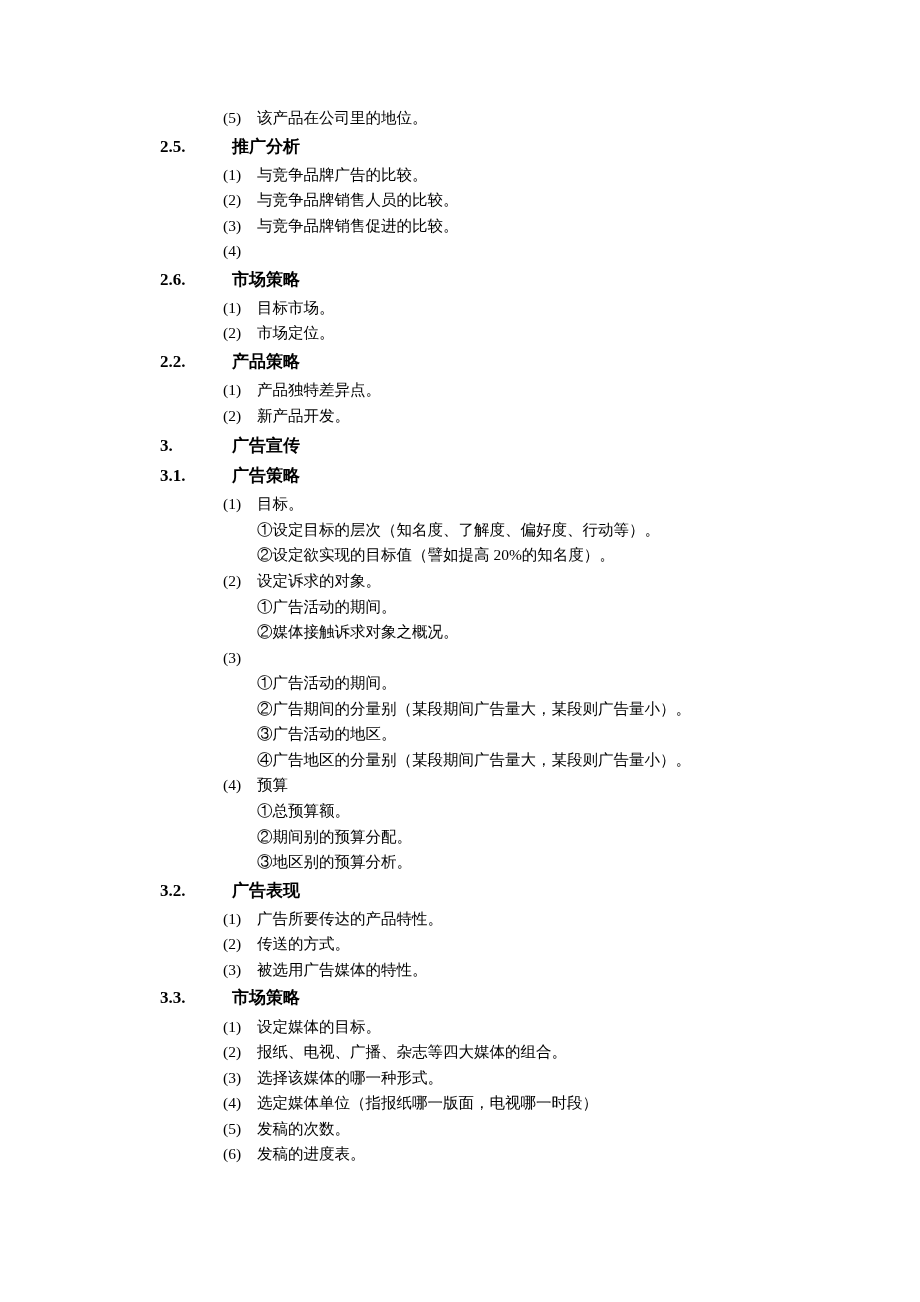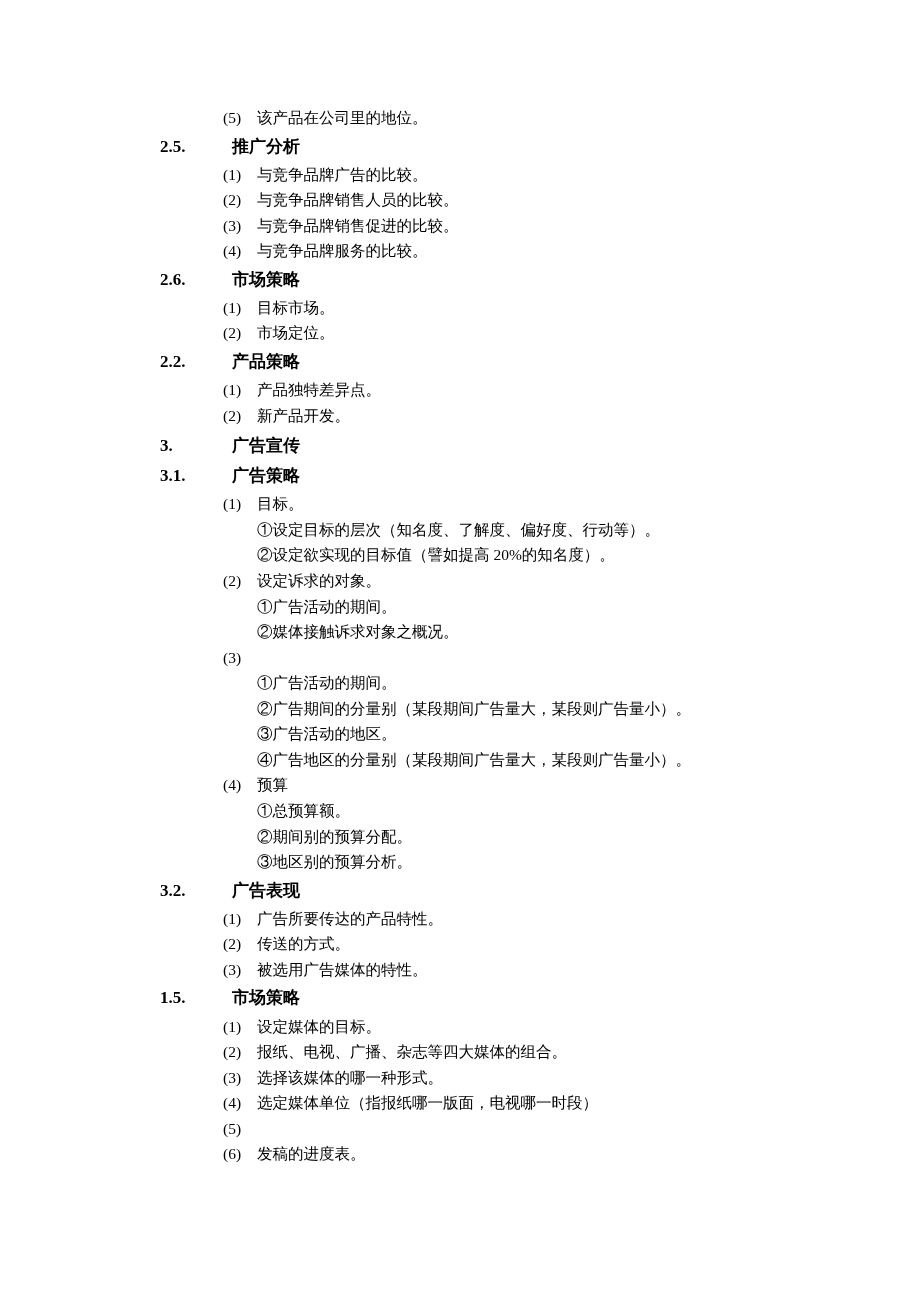--- a/index.html
+++ b/index.html
@@ -83,21 +83,20 @@
   <div class="item">
       <span class="pnum">(2)</span>
       <span class="txt">与竞争品牌销售人员的比较。</span>
     </div>
   <div class="item">
       <span class="pnum">(3)</span>
       <span class="txt">与竞争品牌销售促进的比较。</span>
     </div>
   <div class="item">
       <span class="pnum">(4)</span>
-      <span class="txt">与竞争品牌服务的比较。</span>
     </div>
 
   <div class="h2">
     <span class="num">2.6.</span>
     <span>市场策略</span>
   </div>
   <div class="item">
       <span class="pnum">(1)</span>
       <span class="txt">目标市场。</span>
     </div>
@@ -188,40 +187,41 @@
   <div class="item">
       <span class="pnum">(2)</span>
       <span class="txt">传送的方式。</span>
     </div>
   <div class="item">
       <span class="pnum">(3)</span>
       <span class="txt">被选用广告媒体的特性。</span>
     </div>
 
   <div class="h2">
-    <span class="num">1.5.</span>
+    <span class="num">3.3.</span>
     <span>市场策略</span>
   </div>
   <div class="item">
       <span class="pnum">(1)</span>
       <span class="txt">设定媒体的目标。</span>
     </div>
   <div class="item">
       <span class="pnum">(2)</span>
       <span class="txt">报纸、电视、广播、杂志等四大媒体的组合。</span>
     </div>
   <div class="item">
       <span class="pnum">(3)</span>
       <span class="txt">选择该媒体的哪一种形式。</span>
     </div>
   <div class="item">
       <span class="pnum">(4)</span>
       <span class="txt">选定媒体单位（指报纸哪一版面，电视哪一时段）</span>
     </div>
   <div class="item">
       <span class="pnum">(5)</span>
+      <span class="txt">发稿的次数。</span>
     </div>
   <div class="item">
       <span class="pnum">(6)</span>
       <span class="txt">发稿的进度表。</span>
     </div>
 
 </div>
 
 </body></html>

